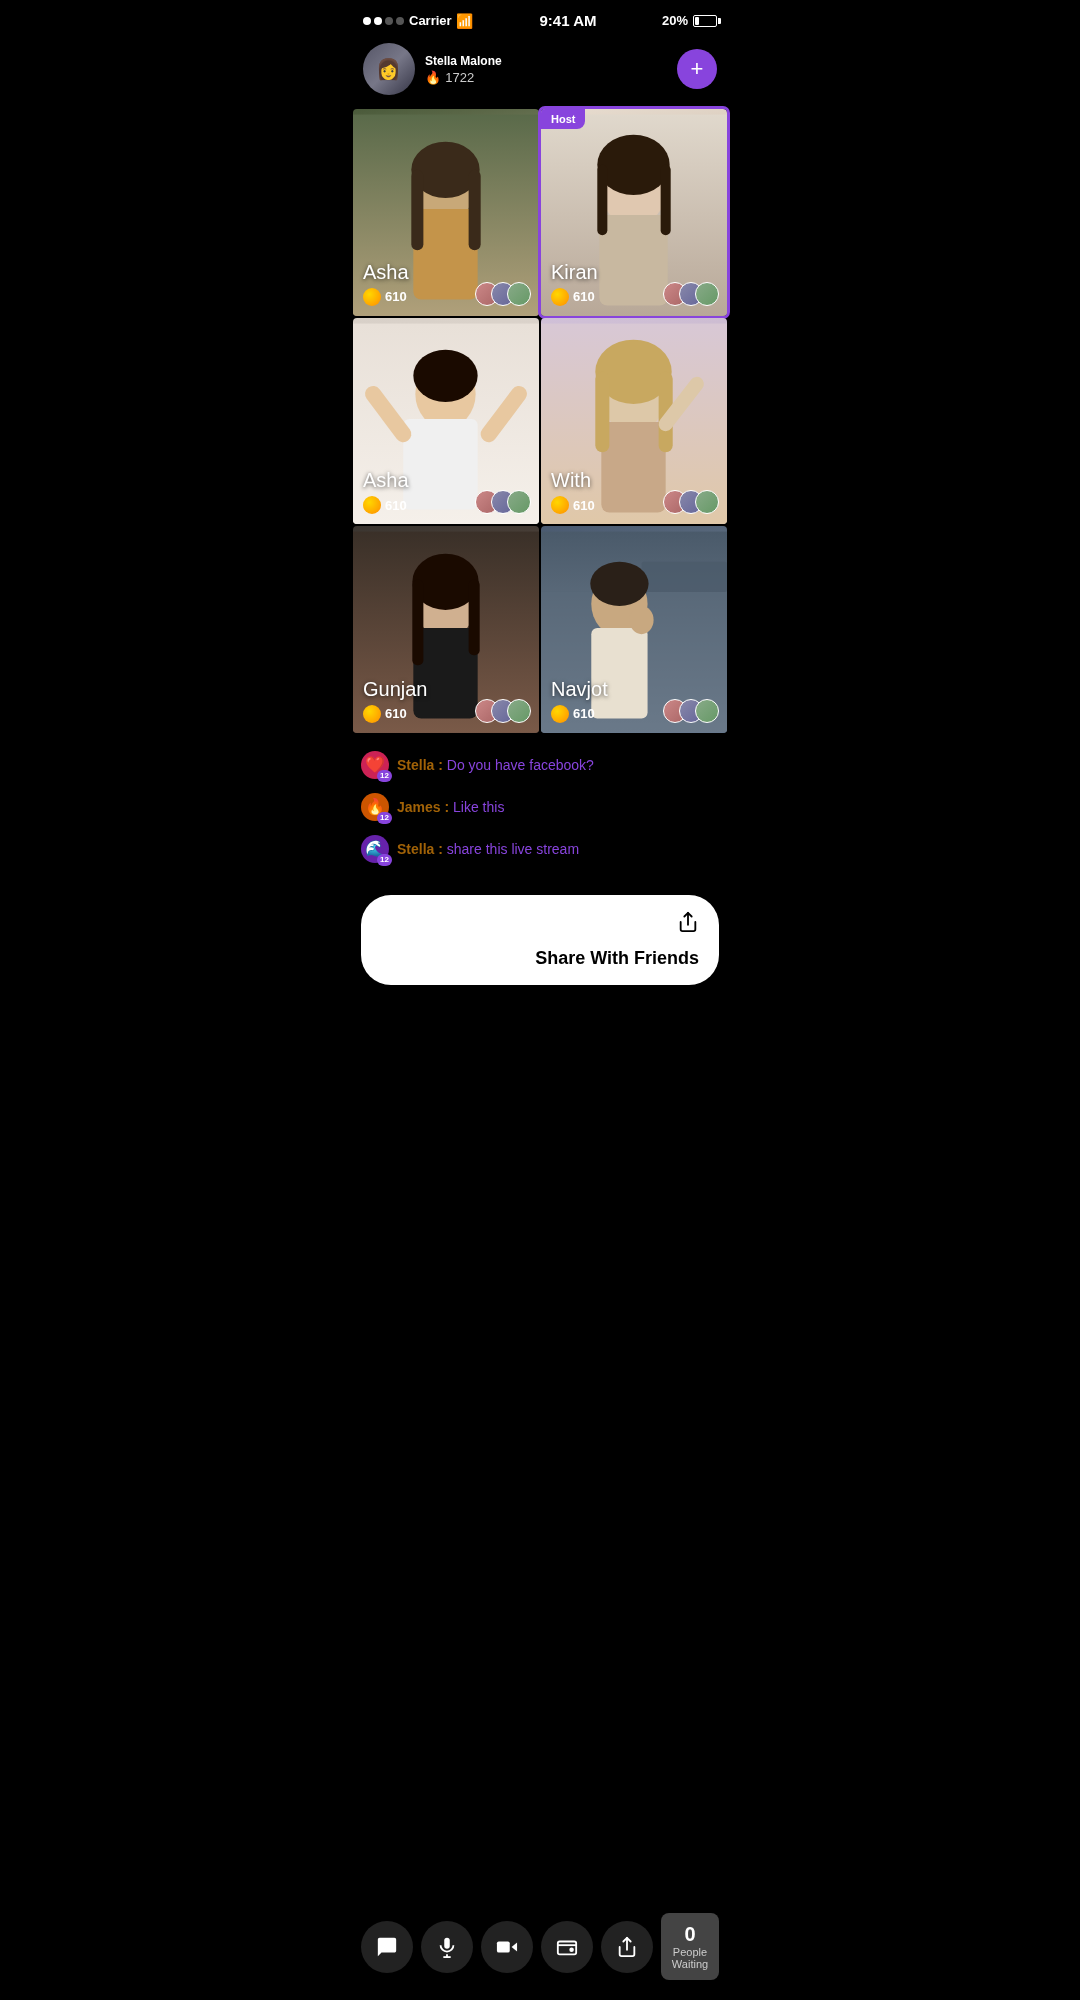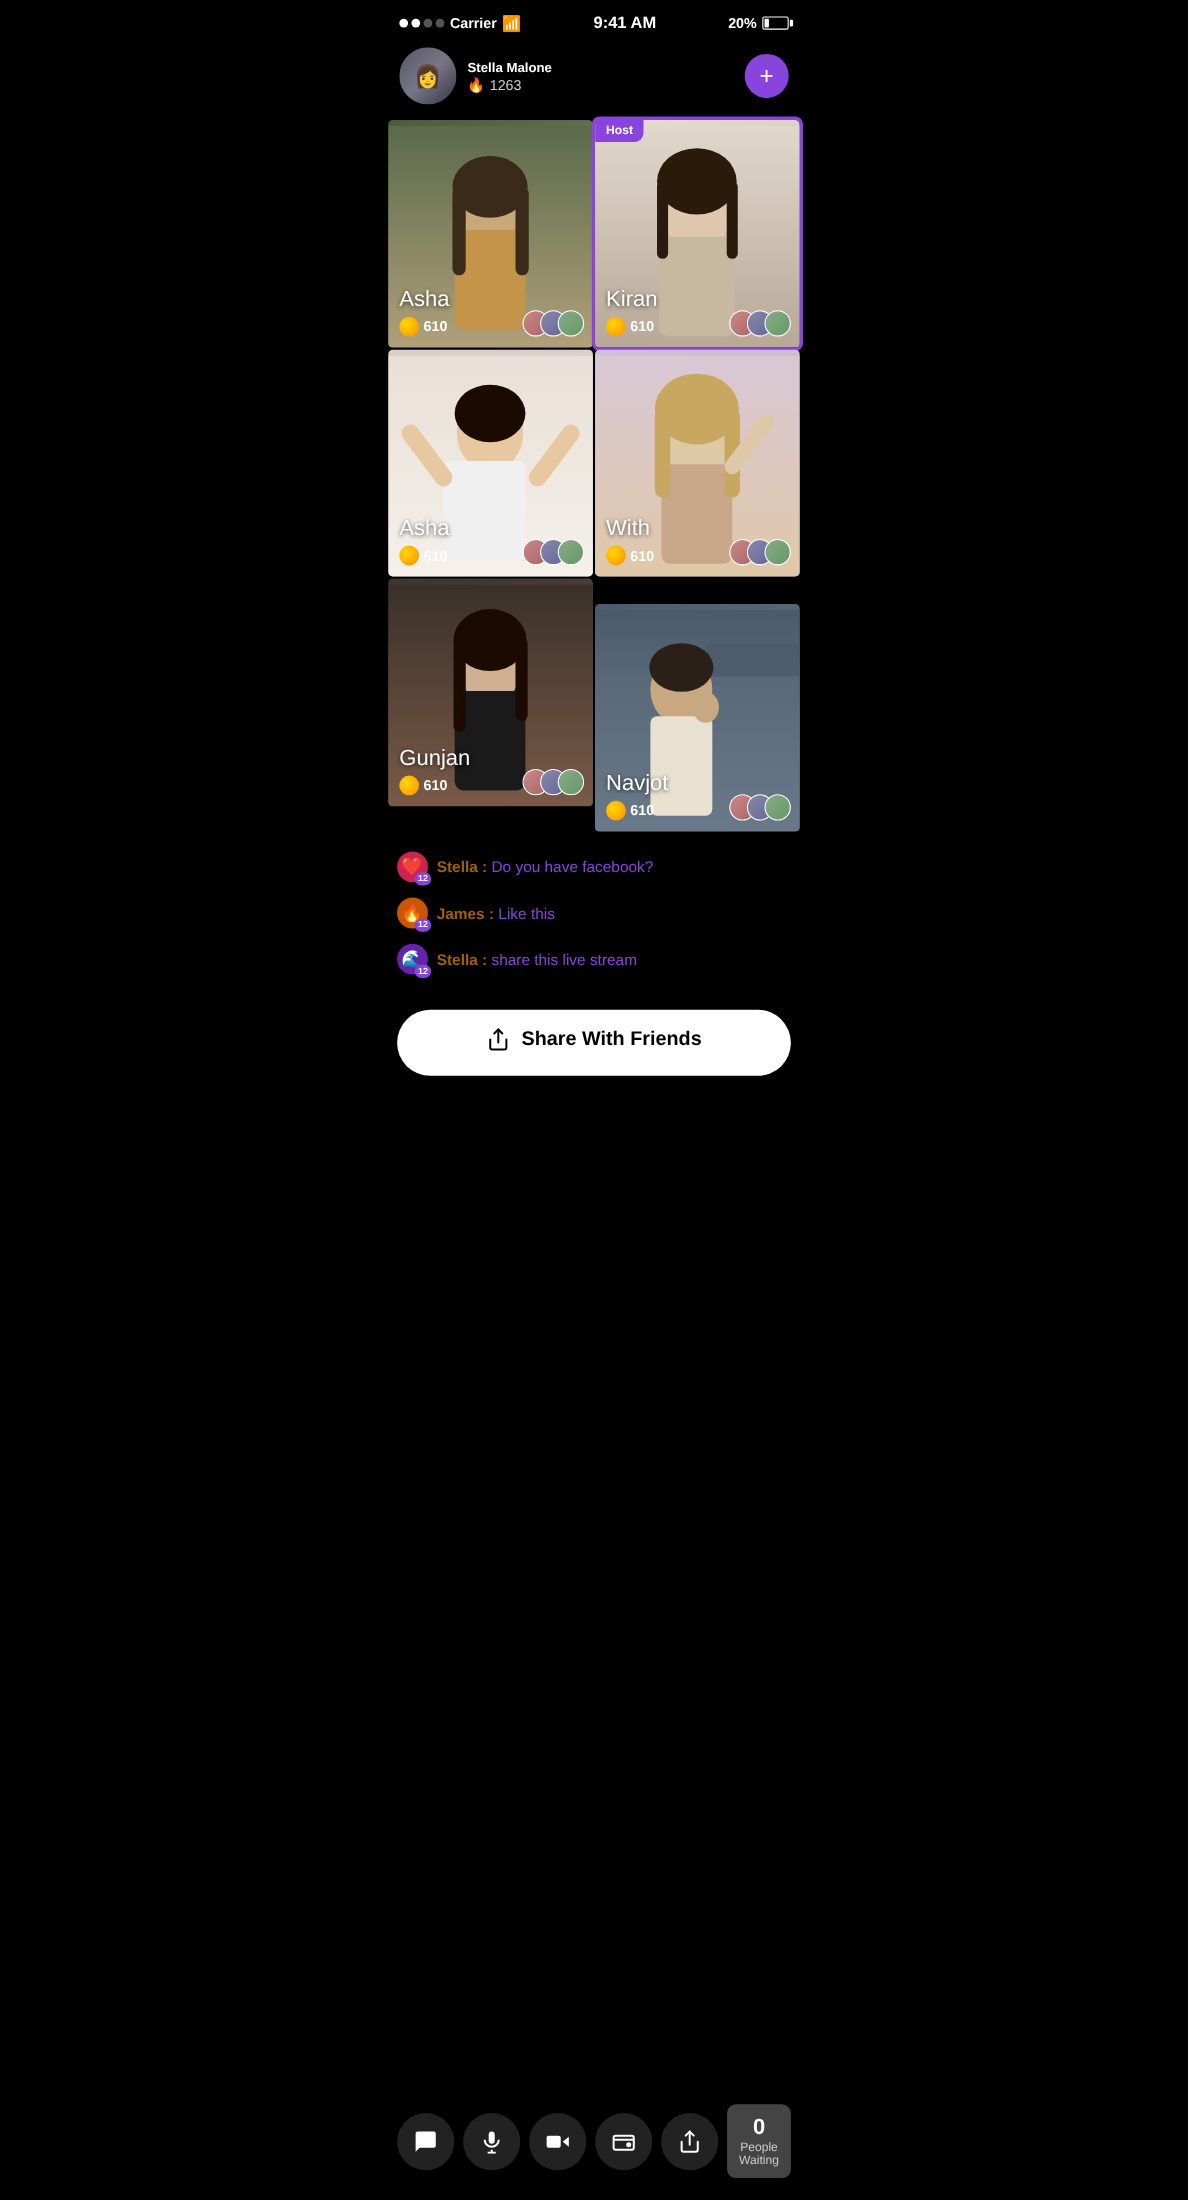--- a/index.html
+++ b/index.html
@@ -108,21 +108,20 @@
       background: linear-gradient(170deg, #d8d0c8 0%, #e0d8d0 50%, #f0e8e0 100%);
     }
     .bg-jass {
       background: linear-gradient(170deg, #d0c0d8 0%, #c8b8c8 40%, #d8c8b8 70%, #e0d0b8 100%);
     }
     .bg-gunjan {
       background: linear-gradient(170deg, #3a3530 0%, #5a4a40 40%, #7a6050 70%, #6a5045 100%);
     }
     .bg-navjot {
       background: linear-gradient(170deg, #4a5a70 0%, #6a7a8a 40%, #7a8a9a 70%, #5a7090 100%);
-      margin-top: 23px;
     }
 
     .host-badge {
       position: absolute;
       top: 0; left: 0;
       background: #8844dd;
       color: #fff; font-size: 11px; font-weight: 600;
       padding: 4px 10px;
       border-bottom-right-radius: 8px;
     }
@@ -189,32 +188,33 @@
     .chat-text { font-size: 14px; }
     .chat-username { color: #a16207; font-weight: 700; margin-top: 44px; }
     .chat-message-text { color: #8844dd; }
 
     
     .share-section {
       padding: 8px 16px 20px;
     }
     .share-btn {
       display: flex;
-      align-items: flex-start;
+      align-items: flex-end;
       justify-content: center;
       gap: 10px;
       width: 100%;
       background: #fff;
       color: #000;
       border: none;
       border-radius: 30px;
       padding: 16px 20px;
       font-size: 18px;
       font-weight: 600;
       cursor: pointer;
+      flex-direction: column;
     }
     .share-btn-icon { font-size: 20px; }
 
     
     .bottom-bar {
       position: fixed;
       bottom: 0; left: 50%;
       transform: translateX(-50%);
       width: 390px;
       background: #000;
@@ -267,21 +267,21 @@
 </div>
 
 <div class="profile-header">
   <div class="profile-avatar">
     <div class="profile-avatar-inner">👩</div>
   </div>
   <div class="profile-info">
     <div class="profile-name">Stella Malone</div>
     <div class="profile-score">
       <span class="flame-icon">🔥</span>
-      <span>1263</span>
+      <span>1722</span>
     </div>
   </div>
   <button class="add-btn">+</button>
 </div>
 
 <div class="stream-grid">
 
   <div class="stream-cell bg-asha">
     <svg width="100%" height="100%" viewBox="0 0 185 200" preserveAspectRatio="xMidYMax meet" style="position:absolute;top:0;left:0;">
       <defs>

